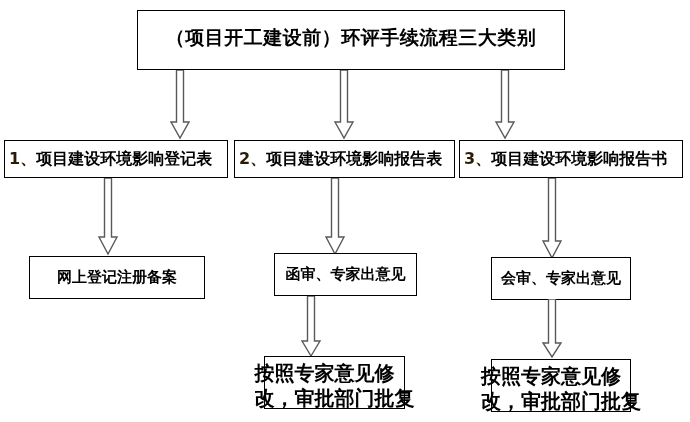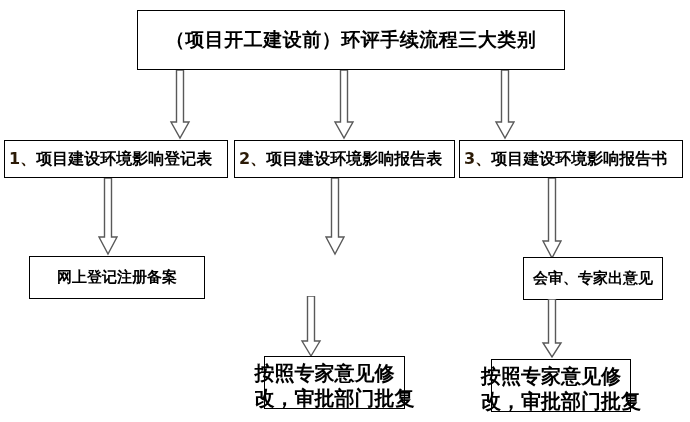--- a/index.html
+++ b/index.html
@@ -27,21 +27,21 @@
     justify-content: center;
     text-align: center;
     color: #000000;
     line-height: 1.25;
   }
 
   .node-title {
     font-size: 19px;
     font-weight: 700;
     letter-spacing: 0.5px;
-    font-family: Liberation Sans, sans-serif;
+    font-family: Liberation Mono, monospace;
   }
 
   .node-cat {
     font-size: 16px;
     font-weight: 700;
     padding: 0 4px;
     justify-content: flex-start;
   }
   .node-cat .cat-num {
     color: #2b1a06;
@@ -130,22 +130,25 @@
   <div class="arrow" style="left:541px; top:178px;">
     <svg width="22" height="82" viewBox="0 0 22 82">
       <polygon points="7.5,0 14.5,0 14.5,63 20,63 11,80 2,63 7.5,63" fill="#ffffff" stroke="#595959" stroke-width="1.4"></polygon>
     </svg>
   </div>
 
   <div class="node node-step" style="left:29px; top:256px; width:176px; height:43px;">
     <span>网上登记注册备案</span>
   </div>
 
+  <div class="node node-step" style="left:274px; top:253px; width:143px; height:43px;">
+    <span>函审、专家出意见</span>
+  </div>
 
-  <div class="node node-step" style="left:491px; top:257px; width:140px; height:43px;margin-left:32px;">
+  <div class="node node-step" style="left:491px; top:257px; width:140px; height:43px;">
     <span>会审、专家出意见</span>
   </div>
 
   <div class="arrow" style="left:300px; top:296px;">
     <svg width="22" height="62" viewBox="0 0 22 62">
       <polygon points="7.5,0 14.5,0 14.5,45 20,45 11,60 2,45 7.5,45" fill="#ffffff" stroke="#595959" stroke-width="1.4"></polygon>
     </svg>
   </div>
   <div class="arrow" style="left:541px; top:299px;">
     <svg width="22" height="60" viewBox="0 0 22 60">

